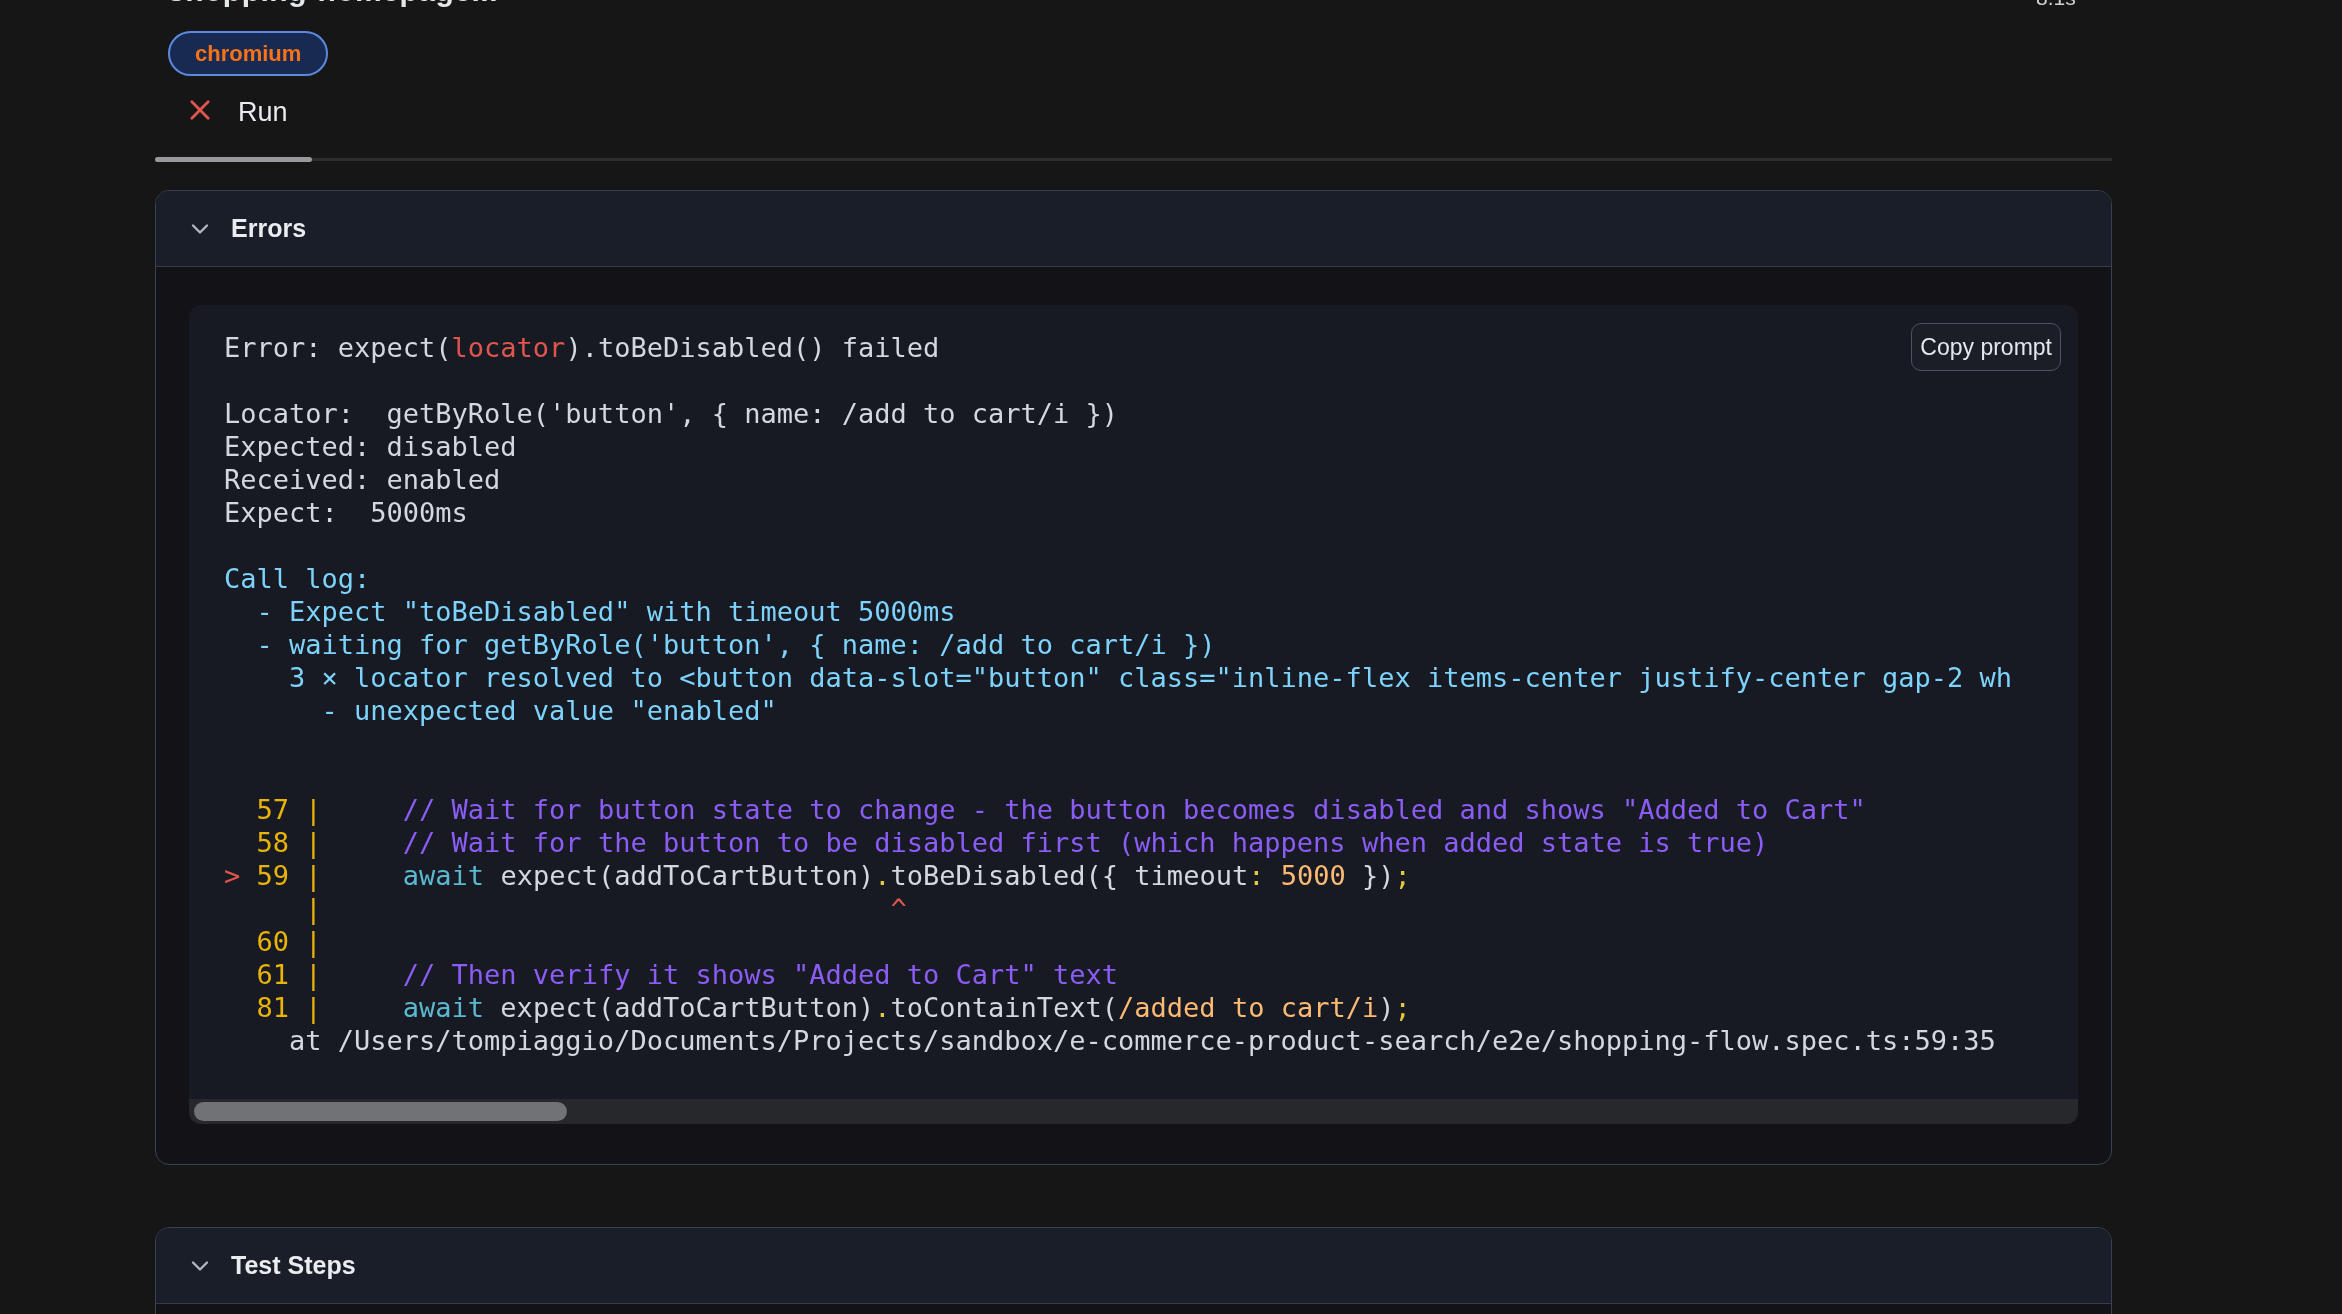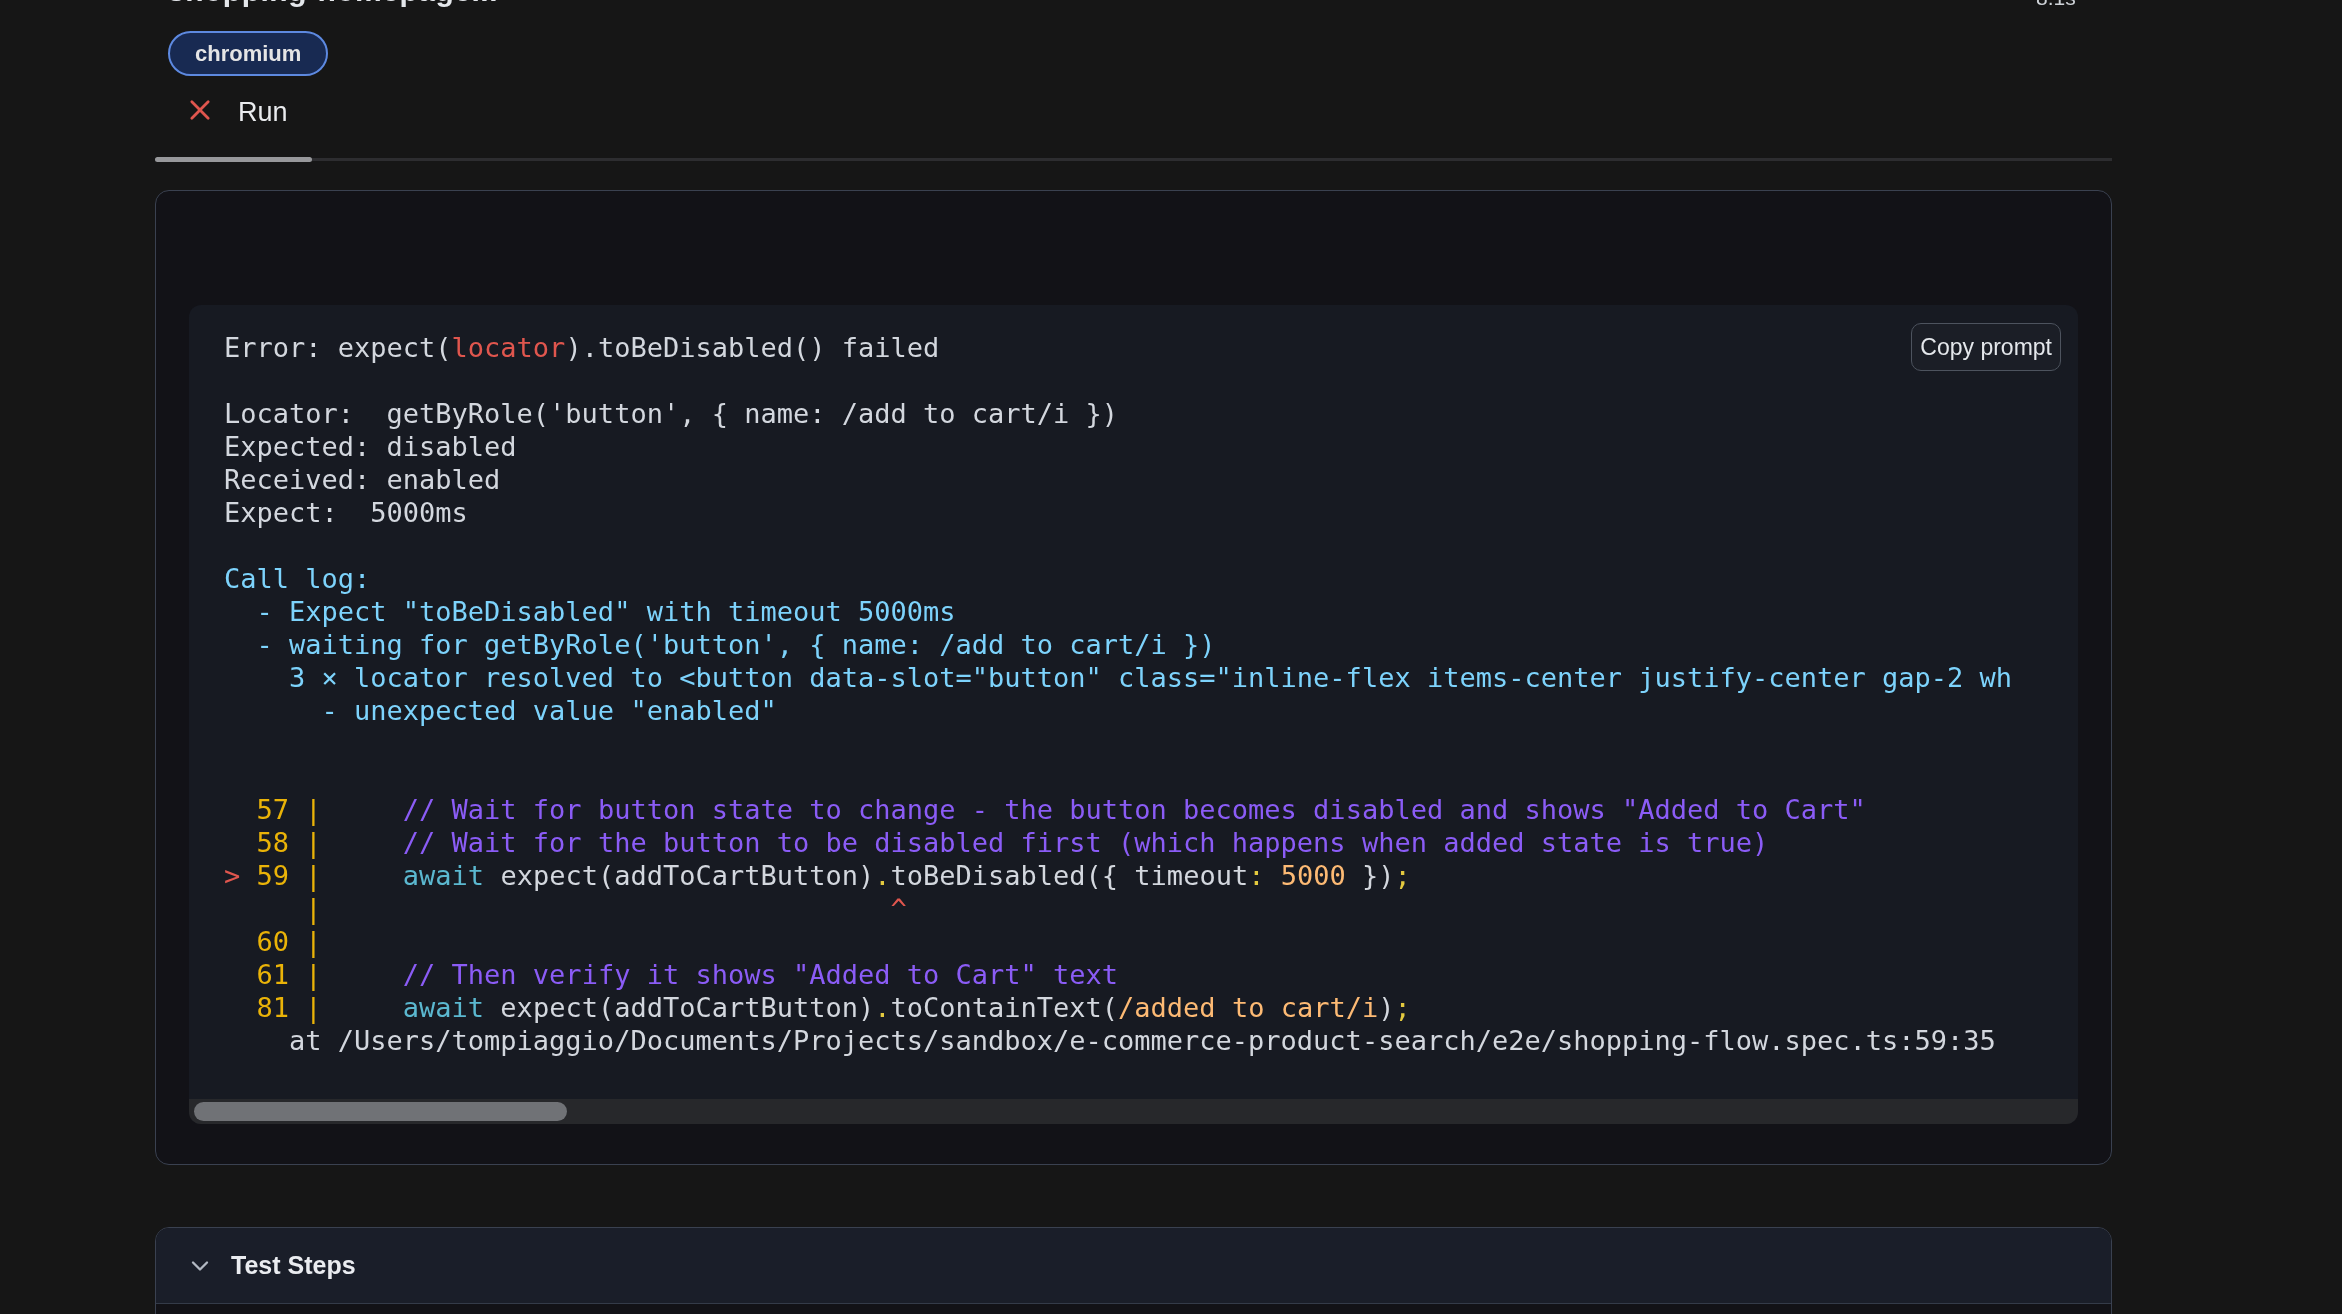--- a/index.html
+++ b/index.html
@@ -13,21 +13,21 @@
     position:absolute; left:168px; top:-26px; font-size:30px; font-weight:600;
     color:#e4e7eb; letter-spacing:.5px; white-space:nowrap;
   }
   .duration {
     position:absolute; left:2036px; top:-14px; font-size:21px; color:#cfd3d8;
   }
   
   .badge {
     position:absolute; left:168px; top:31px; height:45px; padding:0 25px;
     display:inline-flex; align-items:center; border-radius:23px;
-    border:2px solid #5d89e0; background:#182a52; color:#e5e5e5;
+    border:2px solid #5d89e0; background:#182a52; color:#f97316;
     font-size:22px; font-weight:700;
   }
   
   .tab-run {
     position:absolute; left:186px; top:96px; display:flex; align-items:center;
     gap:24px; cursor:pointer;
   }
   .tab-run .label { font-size:27px; font-weight:500; color:#e9ebee; }
   .tab-track { position:absolute; left:155px; top:158px; width:1957px; height:3px; background:#2d2d30; }
   .tab-underline { position:absolute; left:155px; top:157px; width:157px; height:5px; border-radius:3px; background:#97989b; }
@@ -92,20 +92,28 @@
         <line x1="5" y1="5" x2="19" y2="19"></line>
         <line x1="19" y1="5" x2="5" y2="19"></line>
       </svg>
     </span>
     <span class="label">Run</span>
   </div>
   <div class="tab-track"></div>
   <div class="tab-underline"></div>
 
   <div class="card card-errors">
+    <div class="card-header">
+      <span class="chev">
+        <svg width="28" height="28" viewBox="0 0 24 24" fill="none" stroke="#b2b8c2" stroke-width="2" stroke-linecap="round" stroke-linejoin="round">
+          <polyline points="6 9 12 15 18 9"></polyline>
+        </svg>
+      </span>
+      <span class="title">Errors</span>
+    </div>
 
     <div class="code-panel">
       <pre class="code-pre"><span>Error: expect(</span><span class="c-red">locator</span><span>).toBeDisabled() failed</span>
 
 <span>Locator:  getByRole('button', { name: /add to cart/i })</span>
 <span>Expected: disabled</span>
 <span>Received: enabled</span>
 <span>Expect:  5000ms</span>
 
 <span class="c-dim">Call log:</span>

